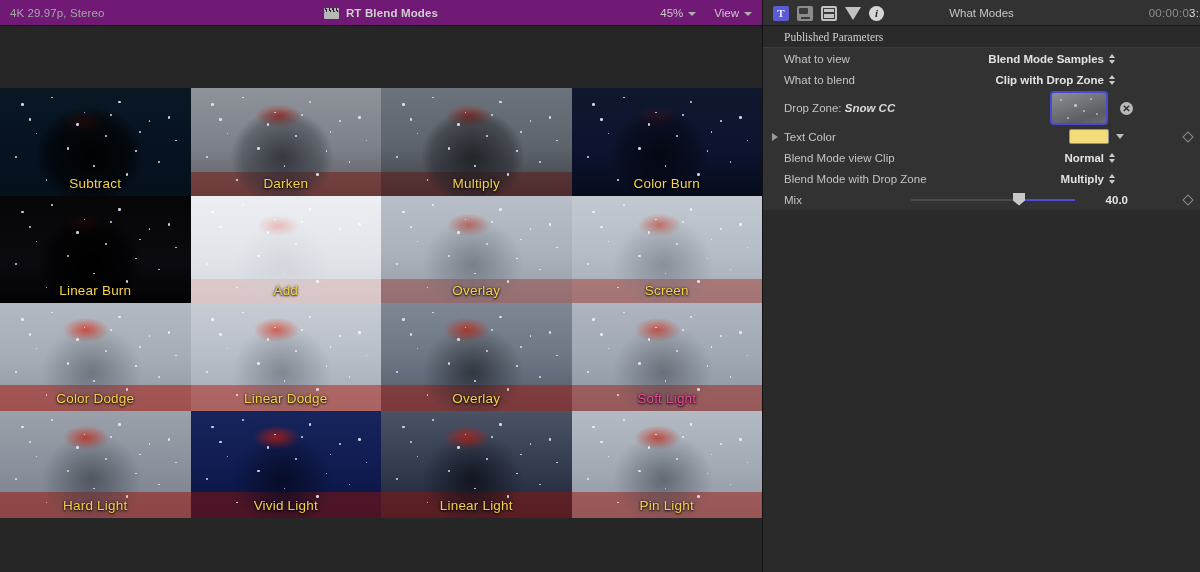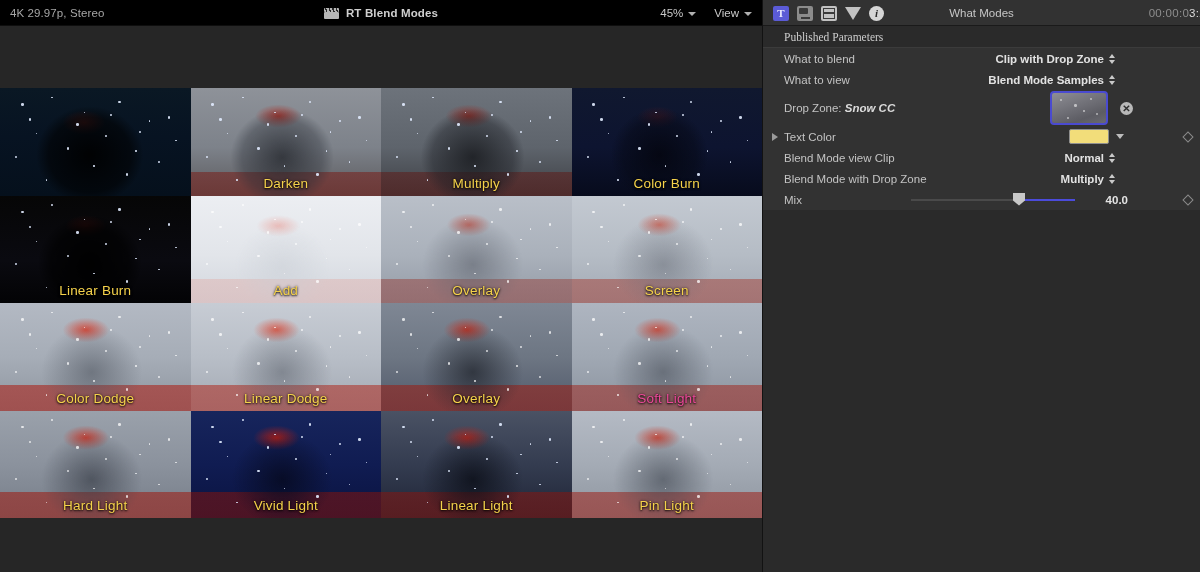--- a/index.html
+++ b/index.html
@@ -11,21 +11,21 @@
   }
   #app { position: relative; width: 1200px; height: 572px; background: #1c1c1c; }
 
   
   #viewer-pane {
     position: absolute; left: 0; top: 0; width: 762px; height: 572px;
     background: #262626;
   }
   #viewer-toolbar {
     position: relative; height: 26px; width: 100%;
-    background: #000000;
+    background: #701a75;
     border-bottom: 1px solid #0e0e0e;
   }
   .vt-left {
     position: absolute; left: 10px; top: 0; height: 26px;
     display: flex; align-items: center;
     font-size: 11.5px; color: #a6a6a6; letter-spacing: .1px;
   }
   .vt-center {
     position: absolute; left: 0; right: 0; top: 0; height: 26px;
     display: flex; align-items: center; justify-content: center; gap: 7px;
@@ -223,20 +223,21 @@
               <span style="position: absolute; border-radius: 50%; background: rgba(225, 235, 255, 0.9); left: 49%; top: 72%; width: 1.3px; height: 1.3px;"></span>
               <span style="position: absolute; border-radius: 50%; background: rgba(225, 235, 255, 0.9); left: 66%; top: 79%; width: 2.6px; height: 2.6px;"></span>
               <span style="position: absolute; border-radius: 50%; background: rgba(225, 235, 255, 0.9); left: 83%; top: 68%; width: 1.8px; height: 1.8px;"></span>
               <span style="position: absolute; border-radius: 50%; background: rgba(225, 235, 255, 0.9); left: 24%; top: 85%; width: 1.3px; height: 1.3px;"></span>
               <span style="position: absolute; border-radius: 50%; background: rgba(225, 235, 255, 0.9); left: 40%; top: 33%; width: 2.6px; height: 2.6px;"></span>
               <span style="position: absolute; border-radius: 50%; background: rgba(225, 235, 255, 0.9); left: 58%; top: 24%; width: 1.8px; height: 1.8px;"></span>
               <span style="position: absolute; border-radius: 50%; background: rgba(225, 235, 255, 0.9); left: 92%; top: 48%; width: 1.3px; height: 1.3px;"></span>
               <span style="position: absolute; border-radius: 50%; background: rgba(225, 235, 255, 0.9); left: 15%; top: 28%; width: 2.6px; height: 2.6px;"></span>
               <span style="position: absolute; border-radius: 50%; background: rgba(225, 235, 255, 0.9); left: 73%; top: 40%; width: 1.8px; height: 1.8px;"></span>
             </div>
+            <div class="label" style="color: rgb(245, 210, 75);">Subtract</div>
           </div>
           <div class="cell">
             <div class="art" style="background: linear-gradient(rgb(142, 146, 153) 0%, rgb(125, 130, 138) 55%, rgb(91, 90, 93) 100%);"></div>
             <div class="art" style="background: radial-gradient(34% 56% at 48% 64%, rgba(35, 38, 44, 0.78) 0%, rgba(40, 44, 52, 0.35) 62%, transparent 80%), radial-gradient(17% 15% at 46% 26%, rgba(170, 40, 30, 0.85) 0%, transparent 72%), linear-gradient(0deg, rgba(120, 30, 25, 0.55) 0px, rgba(120, 30, 25, 0.55) 22%, transparent 22%);"></div>
             <div class="snow">
               <span style="position: absolute; border-radius: 50%; background: rgba(225, 235, 255, 0.9); left: 11%; top: 14%; width: 2.6px; height: 2.6px;"></span>
               <span style="position: absolute; border-radius: 50%; background: rgba(225, 235, 255, 0.9); left: 27%; top: 8%; width: 1.8px; height: 1.8px;"></span>
               <span style="position: absolute; border-radius: 50%; background: rgba(225, 235, 255, 0.9); left: 44%; top: 22%; width: 1.3px; height: 1.3px;"></span>
               <span style="position: absolute; border-radius: 50%; background: rgba(225, 235, 255, 0.9); left: 62%; top: 12%; width: 2.6px; height: 2.6px;"></span>
               <span style="position: absolute; border-radius: 50%; background: rgba(225, 235, 255, 0.9); left: 78%; top: 30%; width: 1.8px; height: 1.8px;"></span>
@@ -655,31 +656,31 @@
         <span>00:00:0</span>
           <b>3:2</b>
       </div>
     </div>
 
     <div class="section-hdr">Published Parameters</div>
 
     <div id="param-list">
 
       <div class="prow">
+        <span class="plabel">What to view</span>
+        <span class="pval">
+          <span>Blend Mode Samples</span>
+          <span class="stepper"></span>
+        </span>
+      </div>
+
+      <div class="prow">
         <span class="plabel">What to blend</span>
         <span class="pval">
           <span>Clip with Drop Zone</span>
-          <span class="stepper"></span>
-        </span>
-      </div>
-
-      <div class="prow">
-        <span class="plabel">What to view</span>
-        <span class="pval">
-          <span>Blend Mode Samples</span>
           <span class="stepper"></span>
         </span>
       </div>
 
       <div class="prow tall">
         <span class="plabel">
           <span>Drop Zone:</span>
           <i>Snow CC</i>
         </span>
         <span class="dz-thumb">

